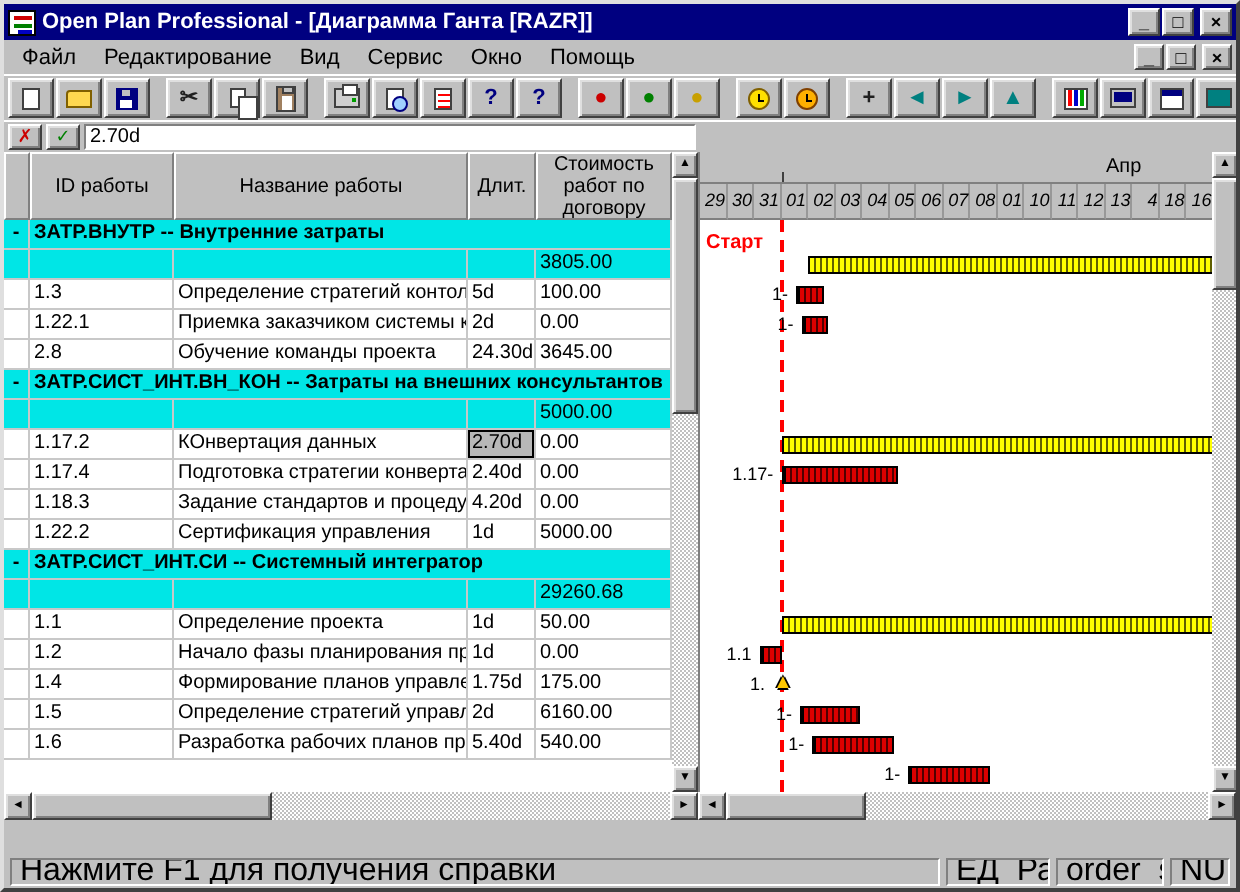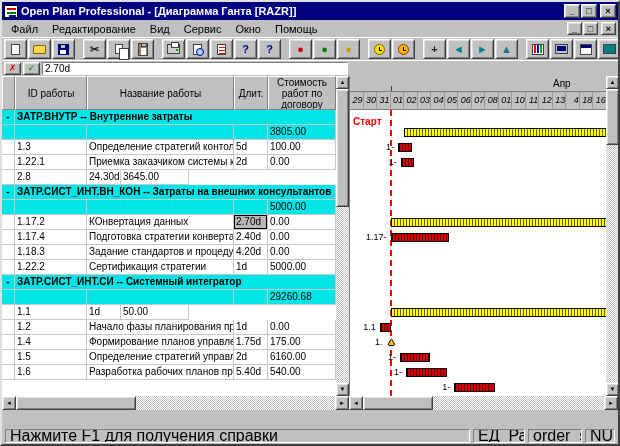--- a/index.html
+++ b/index.html
@@ -276,20 +276,21 @@
           <div class="trow">
             <div class="tc c-collapse"></div>
             <div class="tc c-id">1.22.1</div>
             <div class="tc c-name">Приемка заказчиком системы клиент</div>
             <div class="tc c-dur">2d</div>
             <div class="tc c-cost">0.00</div>
           </div>
           <div class="trow">
             <div class="tc c-collapse"></div>
             <div class="tc c-id">2.8</div>
+            <div class="tc c-name">Обучение команды проекта</div>
             <div class="tc c-dur">24.30d</div>
             <div class="tc c-cost">3645.00</div>
           </div>
           <div class="trow crow">
             <div class="tc c-collapse">-</div>
             <div class="tc c-section">ЗАТР.СИСТ_ИНТ.ВН_КОН -- Затраты на внешних консультантов</div>
           </div>
           <div class="trow crow">
             <div class="tc c-collapse"></div>
             <div class="tc c-id"></div>
@@ -314,38 +315,39 @@
           <div class="trow">
             <div class="tc c-collapse"></div>
             <div class="tc c-id">1.18.3</div>
             <div class="tc c-name">Задание стандартов и процедур по д</div>
             <div class="tc c-dur">4.20d</div>
             <div class="tc c-cost">0.00</div>
           </div>
           <div class="trow">
             <div class="tc c-collapse"></div>
             <div class="tc c-id">1.22.2</div>
-            <div class="tc c-name">Сертификация стратегии</div>
+            <div class="tc c-name">Сертификация управления</div>
             <div class="tc c-dur">1d</div>
             <div class="tc c-cost">5000.00</div>
           </div>
           <div class="trow crow">
             <div class="tc c-collapse">-</div>
             <div class="tc c-section">ЗАТР.СИСТ_ИНТ.СИ -- Системный интегратор</div>
           </div>
           <div class="trow crow">
             <div class="tc c-collapse"></div>
             <div class="tc c-id"></div>
             <div class="tc c-name"></div>
             <div class="tc c-dur"></div>
             <div class="tc c-cost">29260.68</div>
           </div>
           <div class="trow">
             <div class="tc c-collapse"></div>
             <div class="tc c-id">1.1</div>
+            <div class="tc c-name">Определение проекта</div>
             <div class="tc c-dur">1d</div>
             <div class="tc c-cost">50.00</div>
           </div>
           <div class="trow">
             <div class="tc c-collapse"></div>
             <div class="tc c-id">1.2</div>
             <div class="tc c-name">Начало фазы планирования проекта</div>
             <div class="tc c-dur">1d</div>
             <div class="tc c-cost">0.00</div>
           </div>

